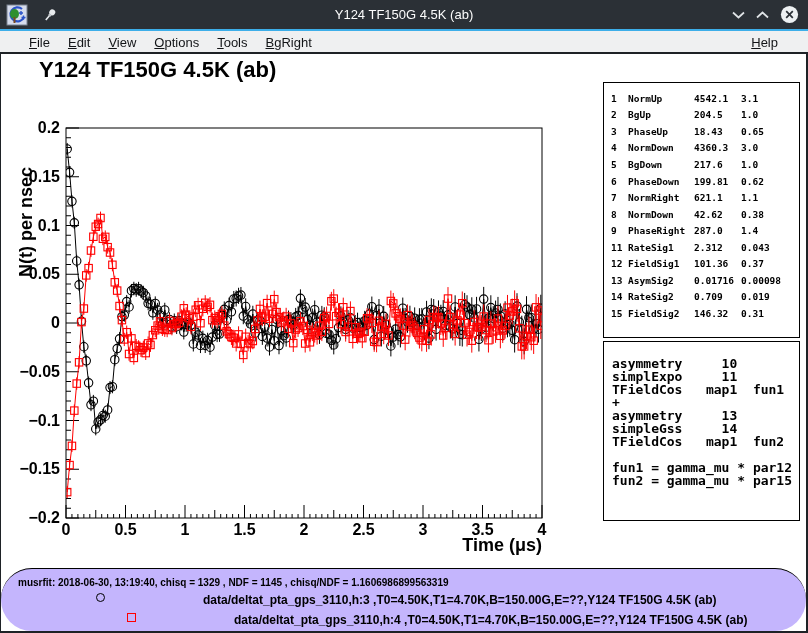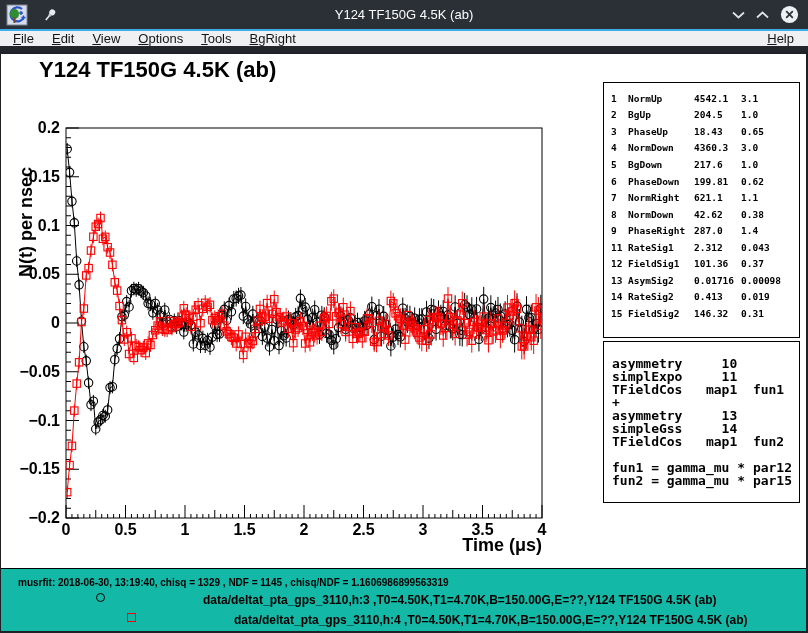--- a/index.html
+++ b/index.html
@@ -6,22 +6,22 @@
   .window{position:relative;width:808px;height:633px;background:#23272b;overflow:hidden;
           font-family:"Liberation Sans",sans-serif;}
   
   .titlebar{position:absolute;top:0;left:0;right:0;height:29px;background:#2b3036;
             display:flex;align-items:center;}
   .tb-title{position:absolute;left:0;right:0;text-align:center;color:#fcfcfc;font-size:13px;}
   .tb-left{display:flex;align-items:center;gap:14px;margin-left:6px;z-index:2;}
   .tb-buttons{position:absolute;right:9px;display:flex;align-items:center;gap:11px;z-index:2;}
   .blueline{position:absolute;top:29px;left:0;right:0;height:2px;background:#3daee9;}
   
-  .menubar{position:absolute;top:31px;left:0;right:0;height:15px;background:#eff0f1;
-           display:flex;align-items:center;font-size:13px;color:#121417;padding:0 4px;}
+  .menubar{position:absolute;top:31px;left:0;right:0;height:23px;background:#eff0f1;
+           display:flex;align-items:center;font-size:13px;color:#121417;padding:0 20px;}
   .menu-item{display:inline-block;padding:2px 9px;}
   .menu-item::first-letter{text-decoration:underline;}
   .menu-help{margin-left:auto;display:inline-block;padding:2px 10px;}
   .menu-help::first-letter{text-decoration:underline;}
   
   .canvasframe{position:absolute;top:52px;left:0;right:0;bottom:0;background:#1e2226;
                padding:2px 2px 2px 1px;box-sizing:border-box;}
   .canvas{position:relative;width:100%;height:100%;background:#ffffff;overflow:hidden;}
   .plot-title{position:absolute;left:38px;top:3px;font-size:22px;font-weight:bold;color:#000;
               letter-spacing:0px;}
@@ -29,28 +29,28 @@
   .tick{font-family:"Liberation Sans",sans-serif;font-size:16px;font-weight:bold;fill:#000;}
   .atitle{font-family:"Liberation Sans",sans-serif;font-size:18px;font-weight:bold;fill:#000;}
   
   .param-box{position:absolute;left:602px;top:28px;width:197px;height:256px;border:1px solid #000;
              box-sizing:border-box;background:#fff;padding-top:7px;}
   .param-row{display:flex;height:16.55px;font-family:"DejaVu Sans Mono",monospace;
              font-size:9.5px;font-weight:bold;color:#000;align-items:center;}
   .param-row .num{width:17px;margin-left:7px;}
   .param-row .pname{width:66px;}
   .param-row .pval{width:47px;}
-  .theory-box{position:absolute;left:602px;top:287px;width:197px;height:162px;border:1px solid #000;
+  .theory-box{position:absolute;left:602px;top:287px;width:197px;height:180px;border:1px solid #000;
               box-sizing:border-box;background:#fff;}
   .theory-pre,.func-pre{font-family:"DejaVu Sans Mono",monospace;font-size:13px;font-weight:bold;
               line-height:13px;white-space:pre;color:#000;}
   .theory-pre{margin:15px 0 0 8px;}
   .func-pre{margin:13px 4px 0 8px;}
   
-  .footer{position:absolute;left:0;right:0;top:514px;bottom:0;border-top:1px solid #000;background:#14b8a6;}
+  .footer{position:absolute;left:0;right:0;top:514px;bottom:0;border-top:1px solid #000;background:#c4b5fd;border-radius:31px;}
   .status{position:absolute;left:17px;top:8px;font-size:10px;font-weight:bold;color:#000;white-space:nowrap;}
   .legend-row{position:absolute;left:0;right:0;height:12px;}
   .lg-marker{position:absolute;left:95px;top:0;width:9px;height:9px;border:1.5px solid #000;
              background:transparent;box-sizing:border-box;}
   .lg-marker.circle{border-radius:50%;}
   .lg-label{position:absolute;left:202px;top:0;font-size:12px;font-weight:bold;color:#000;white-space:nowrap;}
 </style>
 </head>
 <body>
 
@@ -1140,21 +1140,21 @@
           </div>
           <div class="param-row">
             <span class="num">13</span>
             <span class="pname">AsymSig2</span>
             <span class="pval">0.01716</span>
             <span class="perr">0.00098</span>
           </div>
           <div class="param-row">
             <span class="num">14</span>
             <span class="pname">RateSig2</span>
-            <span class="pval">0.413</span>
+            <span class="pval">0.709</span>
             <span class="perr">0.019</span>
           </div>
           <div class="param-row">
             <span class="num">15</span>
             <span class="pname">FieldSig2</span>
             <span class="pval">146.32</span>
             <span class="perr">0.31</span>
           </div>
         </div>
 

